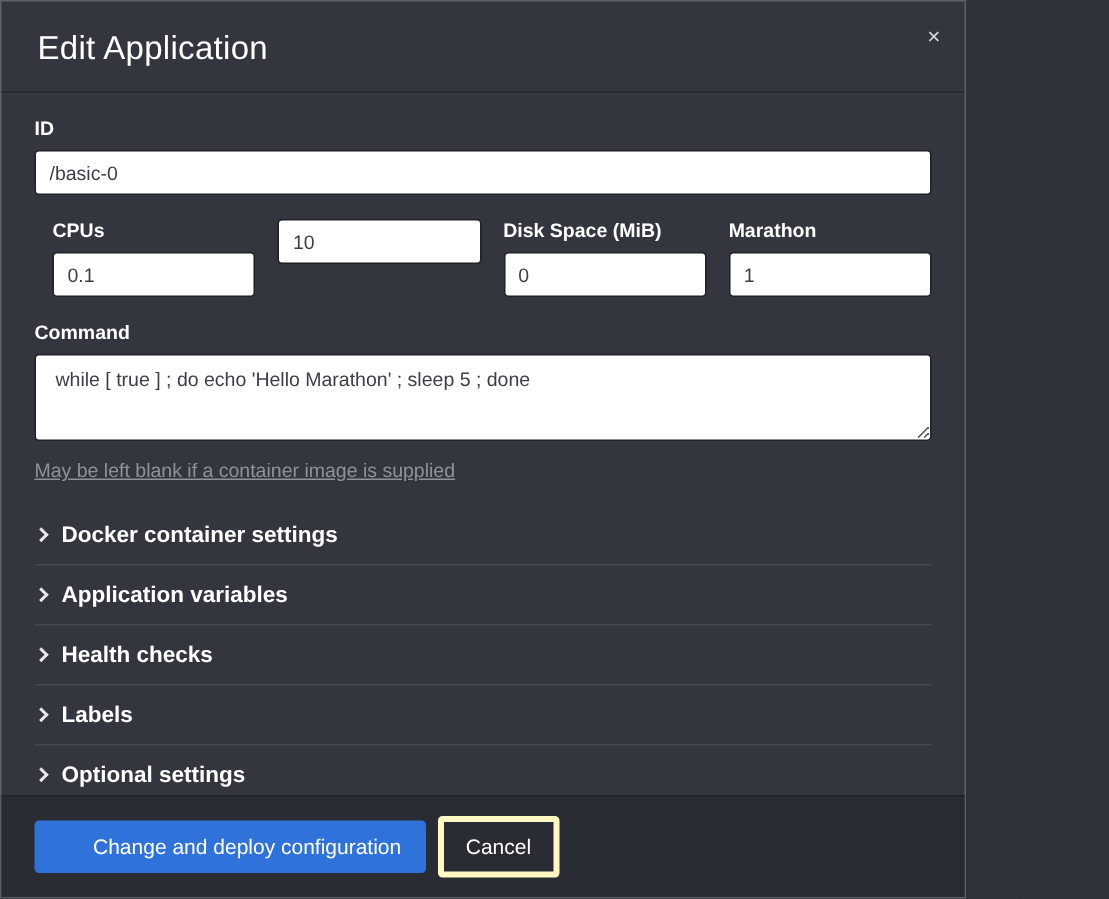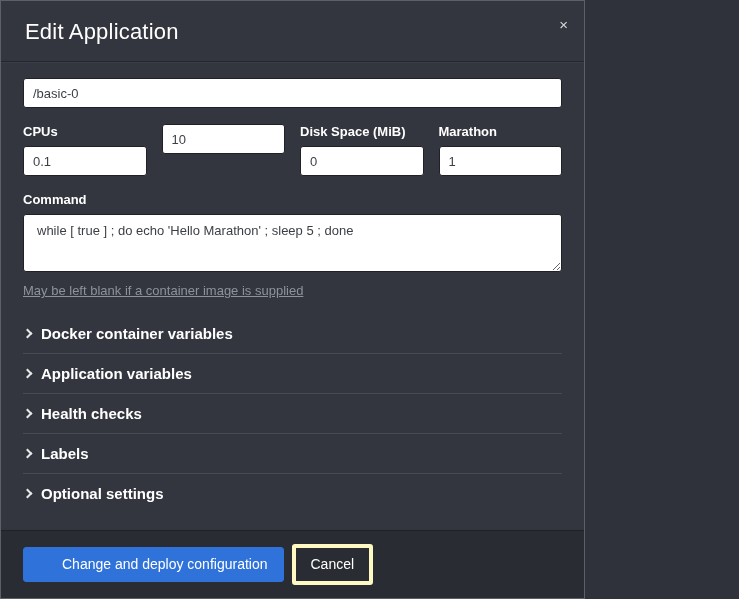--- a/index.html
+++ b/index.html
@@ -3,21 +3,21 @@
 <meta charset="utf-8">
 <style>
   * { box-sizing: border-box; margin: 0; padding: 0; }
   html, body { width: 739px; height: 599px; }
   body {
     font-family: "Liberation Sans", sans-serif;
     background: #2f323a;
     overflow: hidden;
   }
   .modal {
-    width: 585px;
+    width: 644px;
     height: 599px;
     background: #33363e;
     border: 1px solid #5c6068;
     display: flex;
     flex-direction: column;
     position: relative;
   }
   
   .modal-header {
     padding: 18px 24px 16px 24px;
@@ -68,20 +68,21 @@
     color: #3b3f45;
     font-family: "Liberation Sans", sans-serif;
     outline: none;
   }
   .field-group { margin-bottom: 16px; }
   .field-row {
     display: grid;
     grid-template-columns: repeat(4, 1fr);
     column-gap: 15px;
     margin-bottom: 16px;
+    margin-left: 12px;
   }
   textarea.text-input {
     height: 58px;
     padding: 7px 13px;
     resize: both;
     line-height: 1.35;
   }
   .help-text {
     color: #8d939c;
     font-size: 13px;
@@ -151,20 +152,21 @@
 <div class="modal">
 
   <div class="modal-header">
     <h1 class="modal-title">Edit Application</h1>
     <button class="close-btn">×</button>
   </div>
 
   <div class="modal-body">
 
     <div class="field-group">
+      <label class="field-label">ID</label>
       <input class="text-input" type="text" value="/basic-0" style="">
     </div>
 
     <div class="field-row">
       <div>
         <label class="field-label">CPUs</label>
         <input class="text-input" type="text" value="0.1" style="">
       </div>
       <div>
         <input class="text-input" type="text" value="10" style="">
@@ -181,21 +183,21 @@
 
     <div class="field-group">
       <label class="field-label">Command</label>
       <textarea class="text-input" style="">while [ true ] ; do echo 'Hello Marathon' ; sleep 5 ; done</textarea>
       <div class="help-text">May be left blank if a container image is supplied</div>
     </div>
 
     <div class="sections">
       <div class="section-row">
         <span class="chevron"></span>
-        <span class="section-label">Docker container variables</span>
+        <span class="section-label">Docker container settings</span>
       </div>
       <div class="section-row">
         <span class="chevron"></span>
         <span class="section-label">Application variables</span>
       </div>
       <div class="section-row">
         <span class="chevron"></span>
         <span class="section-label">Health checks</span>
       </div>
       <div class="section-row">

